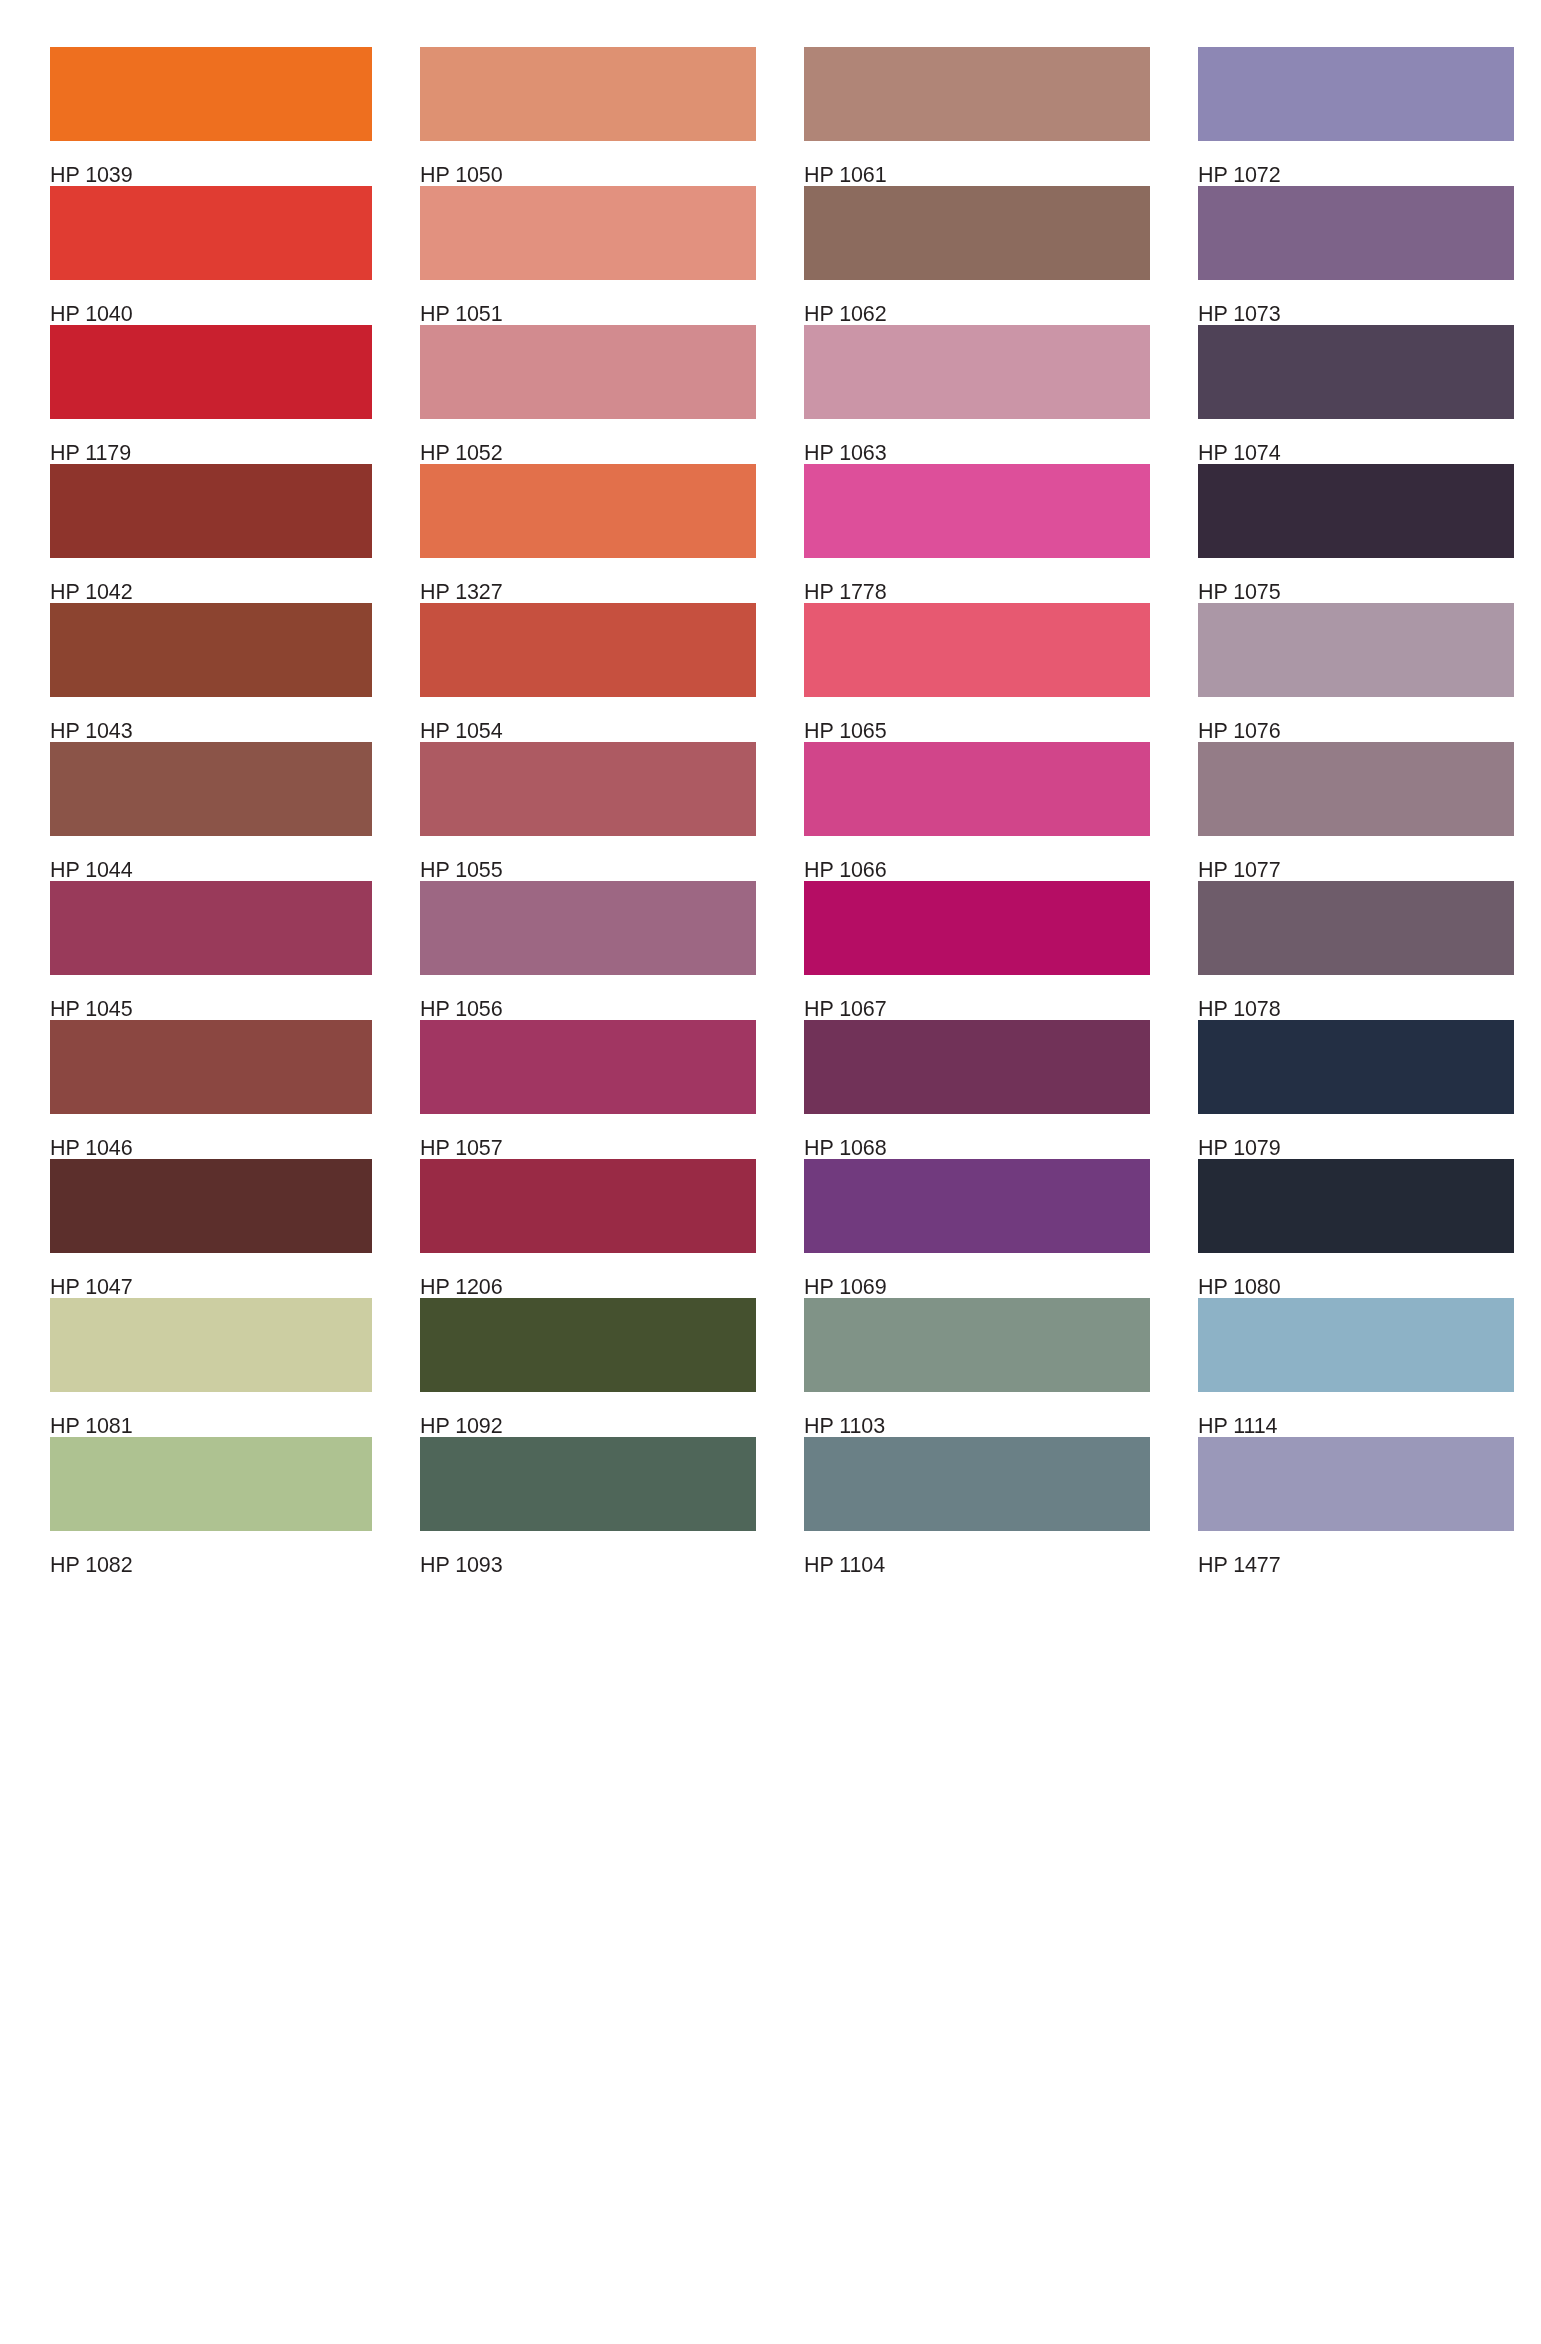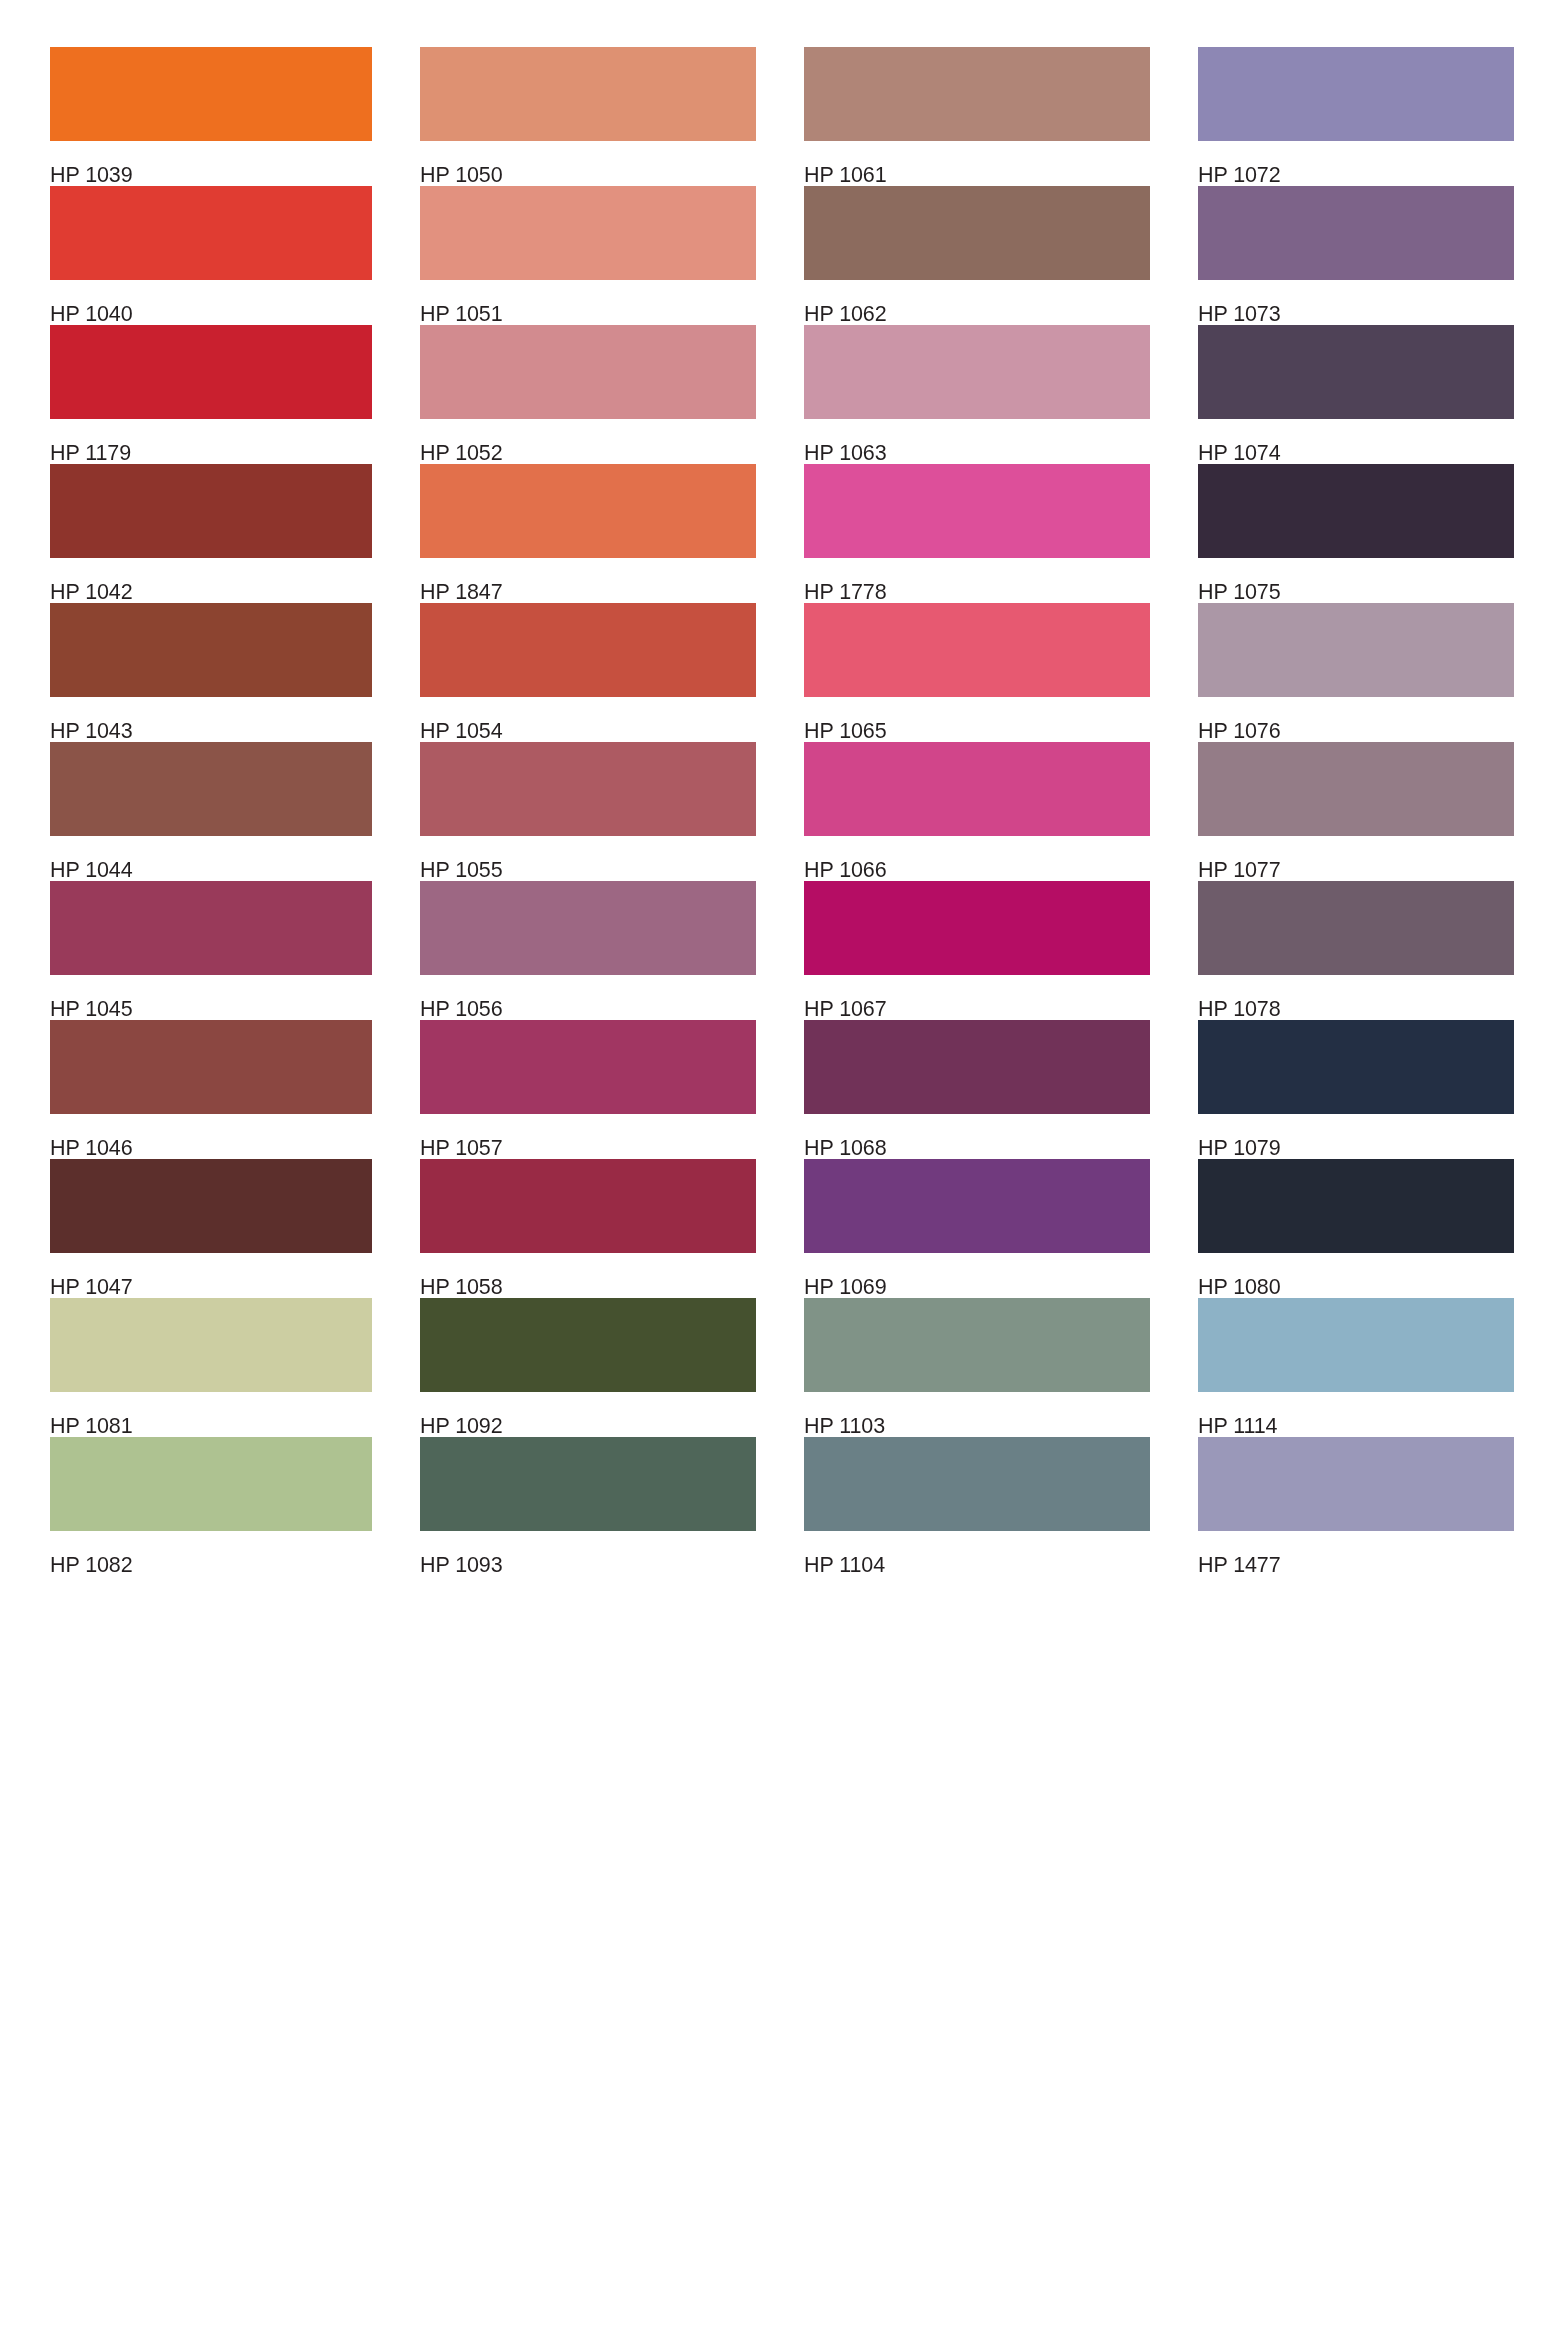--- a/index.html
+++ b/index.html
@@ -99,21 +99,21 @@
       <div class="swatch-cell">
         <div class="swatch-chip" style="background-color: rgb(79, 66, 87);"></div>
         <div class="swatch-label">HP 1074</div>
       </div>
       <div class="swatch-cell">
         <div class="swatch-chip" style="background-color: rgb(142, 52, 44);"></div>
         <div class="swatch-label">HP 1042</div>
       </div>
       <div class="swatch-cell">
         <div class="swatch-chip" style="background-color: rgb(226, 112, 75);"></div>
-        <div class="swatch-label">HP 1847</div>
+        <div class="swatch-label">HP 1327</div>
       </div>
       <div class="swatch-cell">
         <div class="swatch-chip" style="background-color: rgb(221, 79, 154);"></div>
         <div class="swatch-label">HP 1778</div>
       </div>
       <div class="swatch-cell">
         <div class="swatch-chip" style="background-color: rgb(54, 42, 60);"></div>
         <div class="swatch-label">HP 1075</div>
       </div>
       <div class="swatch-cell">
@@ -179,21 +179,21 @@
       <div class="swatch-cell">
         <div class="swatch-chip" style="background-color: rgb(35, 47, 68);"></div>
         <div class="swatch-label">HP 1079</div>
       </div>
       <div class="swatch-cell">
         <div class="swatch-chip" style="background-color: rgb(92, 47, 44);"></div>
         <div class="swatch-label">HP 1047</div>
       </div>
       <div class="swatch-cell">
         <div class="swatch-chip" style="background-color: rgb(153, 42, 69);"></div>
-        <div class="swatch-label">HP 1058</div>
+        <div class="swatch-label">HP 1206</div>
       </div>
       <div class="swatch-cell">
         <div class="swatch-chip" style="background-color: rgb(113, 58, 126);"></div>
         <div class="swatch-label">HP 1069</div>
       </div>
       <div class="swatch-cell">
         <div class="swatch-chip" style="background-color: rgb(35, 41, 54);"></div>
         <div class="swatch-label">HP 1080</div>
       </div>
       <div class="swatch-cell">

